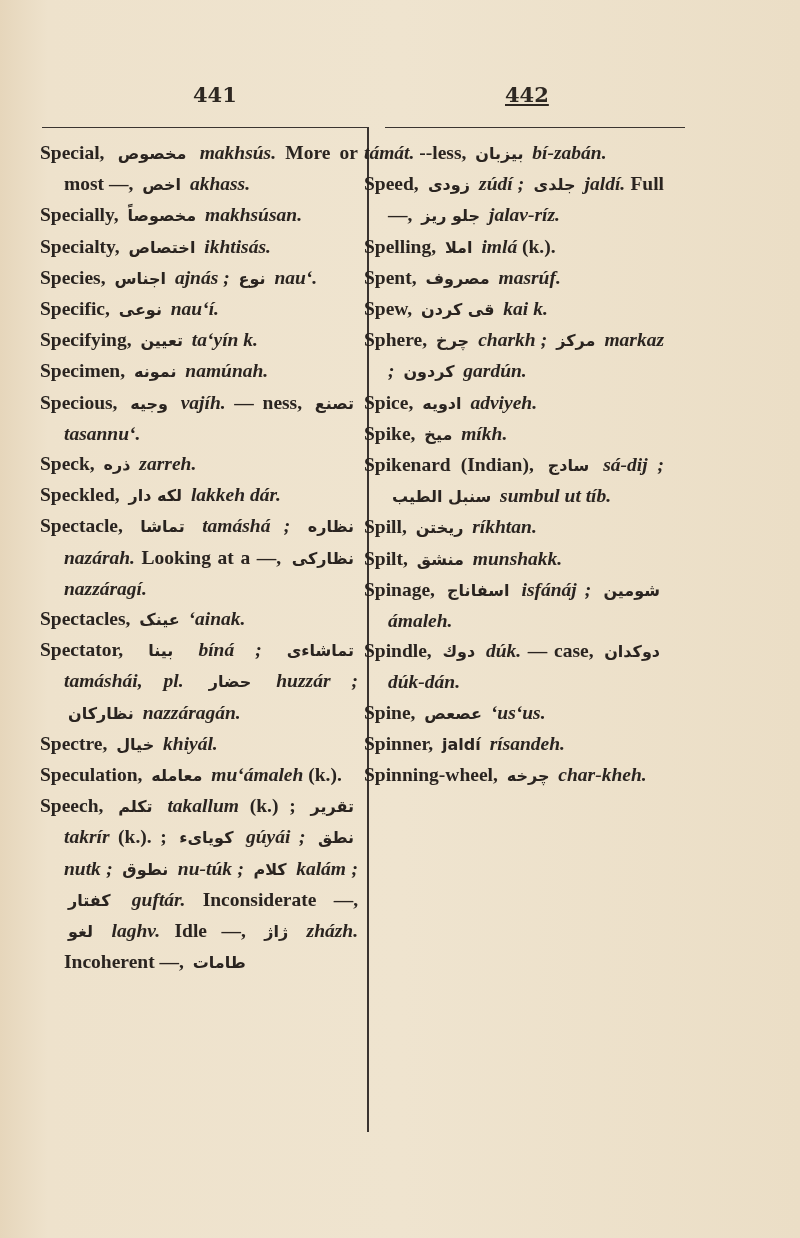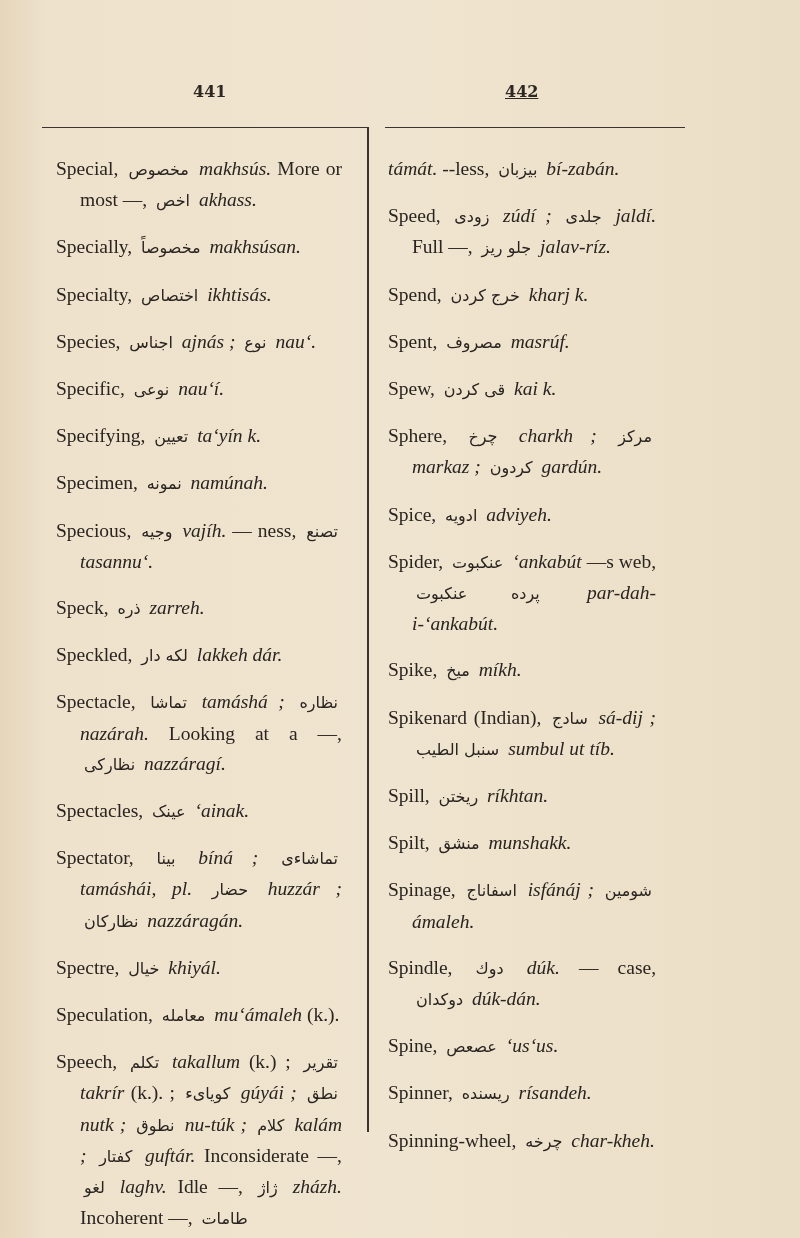--- a/index.html
+++ b/index.html
@@ -7,41 +7,41 @@
       width: 800px; height: 1238px; overflow: hidden;
       background: #ecdfc8;
       background-image: linear-gradient(90deg, #e6d6bb 0%, #eee2cc 6%, #efe4cf 50%, #ebdec6 100%);
       position: relative;
       font-family: "DejaVu Serif", "Liberation Serif", serif;
       color: #2a2420;
     }
     .page-num {
       position: absolute; top: 82px;
       font-family: "DejaVu Serif", serif; font-weight: bold;
-      font-size: 16px; color: #2e2822;
+      font-size: 21px; color: #2e2822;
     }
     .page-num.left { left: 193px; }
     .page-num.right { left: 505px; text-decoration: underline; }
     .rule {
       position: absolute; top: 127px; height: 1px; background: #3a3430;
     }
     .rule.left { left: 42px; width: 325px; }
     .rule.right { left: 385px; width: 300px; }
     .divider {
       position: absolute; left: 367px; top: 127px; width: 1.5px; height: 1005px;
       background: #3a3430;
     }
     .col {
       position: absolute; top: 138px;
       font-size: 19.5px; line-height: 30.2px;
       font-family: "Liberation Serif", "DejaVu Serif", serif;
     }
     .col.left { left: 40px; width: 318px; }
-    .col.right { left: 372px; width: 300px; }
-    .entry { margin: 16px; padding-left: 24px; text-indent: -24px; text-align: justify; }
+    .col.right { left: 364px; width: 300px; }
+    .entry { margin: 0; padding-left: 24px; text-indent: -24px; text-align: justify; font-weight: bold; }
     .fa { font-family: "DejaVu Sans", sans-serif; font-size: 16px; direction: rtl; unicode-bidi: isolate; margin: 0 4px; }
     .tr { font-style: italic; }
     .en { }
   </style>
 </head>
 <body>
 
 <div class="page-num left">441</div>
 <div class="page-num right">442</div>
 <div class="rule left"></div>
@@ -62,28 +62,27 @@
     <p class="entry"><span class="en">Spectacle,</span> <span class="fa">تماشا</span> <span class="tr">tamáshá ;</span> <span class="fa">نظاره</span> <span class="tr">nazárah.</span> <span class="en">Looking at a —,</span> <span class="fa">نظارکی</span> <span class="tr">nazzáragí.</span> </p>
     <p class="entry"><span class="en">Spectacles,</span> <span class="fa">عینک</span> <span class="tr">‘ainak.</span> </p>
     <p class="entry"><span class="en">Spectator,</span> <span class="fa">بینا</span> <span class="tr">bíná ;</span> <span class="fa">تماشاءی</span> <span class="tr">tamáshái, pl.</span> <span class="fa">حضار</span> <span class="tr">huzzár ;</span> <span class="fa">نظارکان</span> <span class="tr">nazzáragán.</span> </p>
     <p class="entry"><span class="en">Spectre,</span> <span class="fa">خیال</span> <span class="tr">khiyál.</span> </p>
     <p class="entry"><span class="en">Speculation,</span> <span class="fa">معامله</span> <span class="tr">mu‘ámaleh</span> <span class="en">(k.).</span> </p>
     <p class="entry"><span class="en">Speech,</span> <span class="fa">تکلم</span> <span class="tr">takallum</span> <span class="en">(k.) ;</span> <span class="fa">تقریر</span> <span class="tr">takrír</span> <span class="en">(k.). ;</span> <span class="fa">کویاىء</span> <span class="tr">gúyái ;</span> <span class="fa">نطق</span> <span class="tr">nutk ;</span> <span class="fa">نطوق</span> <span class="tr">nu-túk ;</span> <span class="fa">کلام</span> <span class="tr">kalám ;</span> <span class="fa">کفتار</span> <span class="tr">guftár.</span> <span class="en">Inconsiderate —,</span> <span class="fa">لغو</span> <span class="tr">laghv.</span> <span class="en">Idle —,</span> <span class="fa">ژاژ</span> <span class="tr">zházh.</span> <span class="en">Incoherent —,</span> <span class="fa">طامات</span> </p>
   </div>
 <div class="col right" id="col-right">
     <p class="entry"><span class="tr">támát.</span> <span class="en">--less,</span> <span class="fa">بیزبان</span> <span class="tr">bí-zabán.</span> </p>
     <p class="entry"><span class="en">Speed,</span> <span class="fa">زودی</span> <span class="tr">zúdí ;</span> <span class="fa">جلدی</span> <span class="tr">jaldí.</span> <span class="en">Full —,</span> <span class="fa">جلو ریز</span> <span class="tr">jalav-ríz.</span> </p>
-    <p class="entry"><span class="en">Spend,</span> <span class="fa">خرج کردن</span> <span class="tr">kharj k.</span> </p>
+    <p class="entry"><span class="en">Spelling,</span> <span class="fa">املا</span> <span class="tr">imlá</span> <span class="en">(k.).</span> </p>
     <p class="entry"><span class="en">Spent,</span> <span class="fa">مصروف</span> <span class="tr">masrúf.</span> </p>
     <p class="entry"><span class="en">Spew,</span> <span class="fa">قی کردن</span> <span class="tr">kai k.</span> </p>
     <p class="entry"><span class="en">Sphere,</span> <span class="fa">چرخ</span> <span class="tr">charkh ;</span> <span class="fa">مرکز</span> <span class="tr">markaz ;</span> <span class="fa">کردون</span> <span class="tr">gardún.</span> </p>
     <p class="entry"><span class="en">Spice,</span> <span class="fa">ادویه</span> <span class="tr">adviyeh.</span> </p>
-    <p class="entry"><span class="en">Spider,</span> <span class="fa">عنکبوت</span> <span class="tr">‘ankabút</span> <span class="en">—s web,</span> <span class="fa">پرده عنکبوت</span> <span class="tr">par-dah-i-‘ankabút.</span> </p>
     <p class="entry"><span class="en">Spike,</span> <span class="fa">میخ</span> <span class="tr">míkh.</span> </p>
     <p class="entry"><span class="en">Spikenard (Indian),</span> <span class="fa">سادج</span> <span class="tr">sá-dij ;</span> <span class="fa">سنبل الطیب</span> <span class="tr">sumbul ut tíb.</span> </p>
     <p class="entry"><span class="en">Spill,</span> <span class="fa">ریختن</span> <span class="tr">ríkhtan.</span> </p>
     <p class="entry"><span class="en">Spilt,</span> <span class="fa">منشق</span> <span class="tr">munshakk.</span> </p>
     <p class="entry"><span class="en">Spinage,</span> <span class="fa">اسفاناج</span> <span class="tr">isfánáj ;</span> <span class="fa">شومین</span> <span class="tr">ámaleh.</span> </p>
     <p class="entry"><span class="en">Spindle,</span> <span class="fa">دوك</span> <span class="tr">dúk.</span> <span class="en">— case,</span> <span class="fa">دوکدان</span> <span class="tr">dúk-dán.</span> </p>
     <p class="entry"><span class="en">Spine,</span> <span class="fa">عصعص</span> <span class="tr">‘us‘us.</span> </p>
-    <p class="entry"><span class="en">Spinner,</span> <span class="fa">ریسنده</span> <span class="tr">rísandeh.</span> </p>
+    <p class="entry"><span class="en">Spinner,</span> <span class="fa">jaldí</span> <span class="tr">rísandeh.</span> </p>
     <p class="entry"><span class="en">Spinning-wheel,</span> <span class="fa">چرخه</span> <span class="tr">char-kheh.</span> </p>
   </div>
 
 </body></html>

